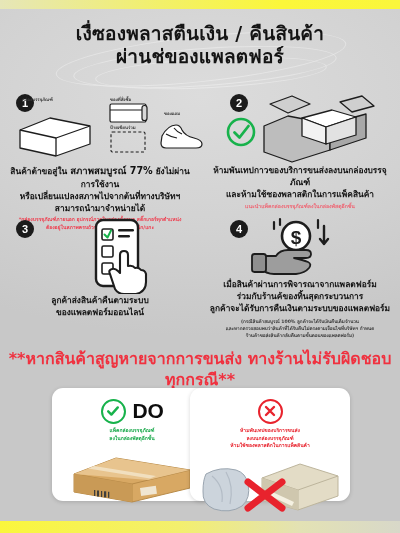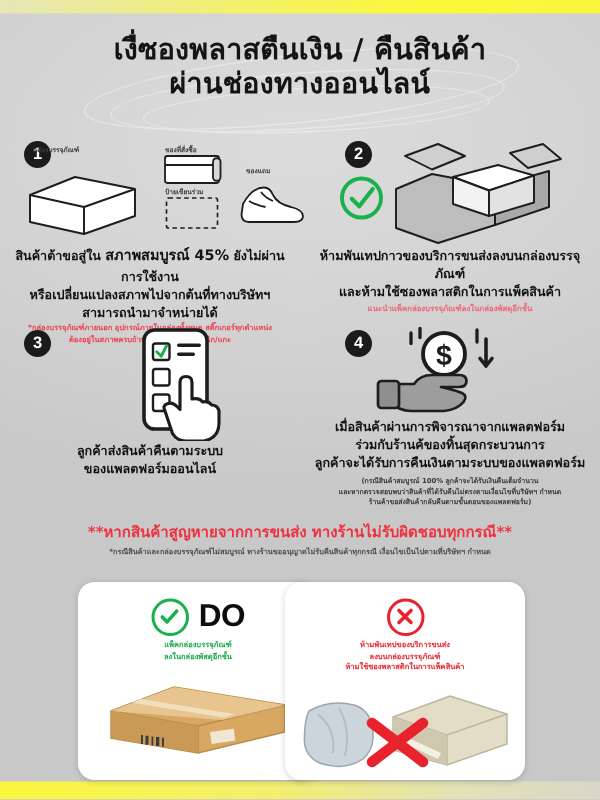--- a/index.html
+++ b/index.html
@@ -74,27 +74,27 @@
     font-size:4.6px;line-height:1.55;margin-top:3px;
   }
 
   .itemlabel{
     position:absolute;font-size:4.4px;color:#3b3b3b;font-weight:bold;
     text-align:center;white-space:nowrap;
   }
 
   
   .warn{position:absolute;left:0;top:349px;width:400px;text-align:center;}
-  .warn .w1{color:#f0313f;font-weight:bold;font-size:10px;line-height:1.3;}
+  .warn .w1{color:#f0313f;font-weight:bold;font-size:16px;line-height:1.3;}
   .warn .w2{color:#4a4a4a;font-weight:bold;font-size:4.9px;line-height:1.5;margin-top:3px;}
 
   
   .cards{position:absolute;left:0;top:388px;width:400px;height:130px;}
   .card{
-    position:absolute;top:0;width:160px;height:132px;background:#fff;
+    position:absolute;top:0;width:160px;height:113px;background:#fff;
     border-radius:11px;box-shadow:0 1px 4px rgba(0,0,0,.16);
     box-sizing:border-box;padding:8px 6px 12px;
   }
   .card.left{left:52px;}
   .card.right{left:190px;}
   .cardhead{display:flex;align-items:center;justify-content:center;gap:7px;height:30px;}
   .mark{width:25px;height:25px;border-radius:50%;box-sizing:border-box;
         display:flex;align-items:center;justify-content:center;}
   .mark.ok{border:2.4px solid #17b24b;}
   .mark.no{border:2.4px solid #e8232d;}
@@ -115,21 +115,21 @@
     <i style="left:0;top:6px;width:290px;height:44px;transform:rotate(-6deg);"></i>
     <i style="left:18px;top:18px;width:262px;height:36px;transform:rotate(-4deg);"></i>
     <i style="left:40px;top:28px;width:230px;height:28px;transform:rotate(-3deg);"></i>
   </div>
 
   <div class="topbar"></div>
   <div class="botbar"></div>
 
   <div class="title">
     <span>เงื่ซองพลาสตืนเงิน / คืนสินค้า</span>
-    <span class="l2">ผ่านช่องทางออนไลน์</span>
+    <span class="l2">ผ่านช่ของแพลตฟอร์</span>
   </div>
 
   <div class="panels">
 
     <div class="panel p1">
       <div class="num">1</div>
       <div class="art">
         <span class="itemlabel" style="left:16px;top:4px;">กล่องบรรจุภัณฑ์</span>
         <span class="itemlabel" style="left:104px;top:4px;">ของที่สั่งซื้อ</span>
         <span class="itemlabel" style="left:104px;top:32px;">ป้ายเขียนร่วม</span>
@@ -147,21 +147,21 @@
           </g>
           <rect x="105" y="40" width="34" height="20" rx="1.4" fill="none" stroke="#1d1d1d" stroke-width="1.1" stroke-dasharray="3 2.2"></rect>
           <g fill="#fff" stroke="#1d1d1d" stroke-width="1.2" stroke-linejoin="round">
             <path d="M156 44 q6 -11 14 -11 q4 0 6 5 q3 6 12 8 q8 2 8 6 q0 4 -6 4 h-30 q-5 0 -5 -5 z"></path>
             <path d="M160 42 q5 3 11 4"></path>
             <path d="M168 36 q3 4 8 6"></path>
           </g>
         </svg>
       </div>
       <div class="cap">
-        <span>สินค้าต้าขอสู่ใน </span><span class="big">สภาพสมบูรณ์ 45%</span><span> ยังไม่ผ่านการใช้งาน</span>
+        <span>สินค้าต้าขอสู่ใน </span><span class="big">สภาพสมบูรณ์ 77%</span><span> ยังไม่ผ่านการใช้งาน</span>
         <div>หรือเปลี่ยนแปลงสภาพไปจากต้นที่ทางบริษัทฯ สามารถนำมาจำหน่ายได้</div>
       </div>
       <div class="note">
         <div>*กล่องบรรจุภัณฑ์ภายนอก อุปกรณ์ภายในกล่องทั้งหมด สติ๊กเกอร์ทุกตำแหน่ง</div>
         <div>ต้องอยู่ในสภาพครบถ้วน ไม่ขาด หรือมีการฉีก/แกะ</div>
       </div>
     </div>
 
     <div class="panel p2">
       <div class="num">2</div>

